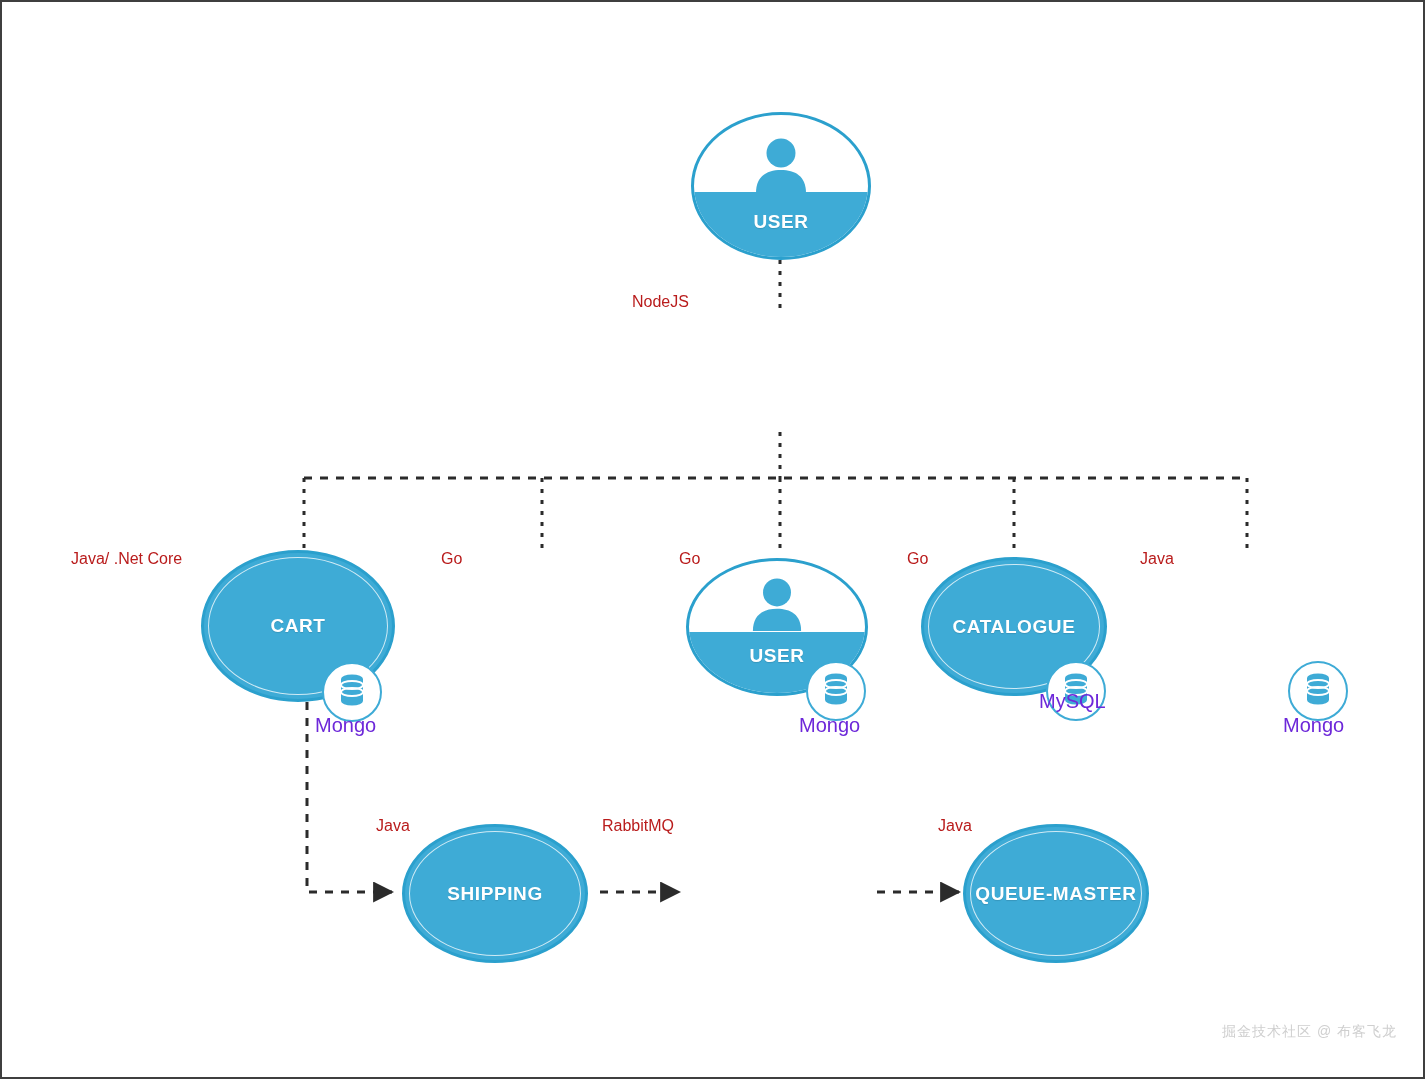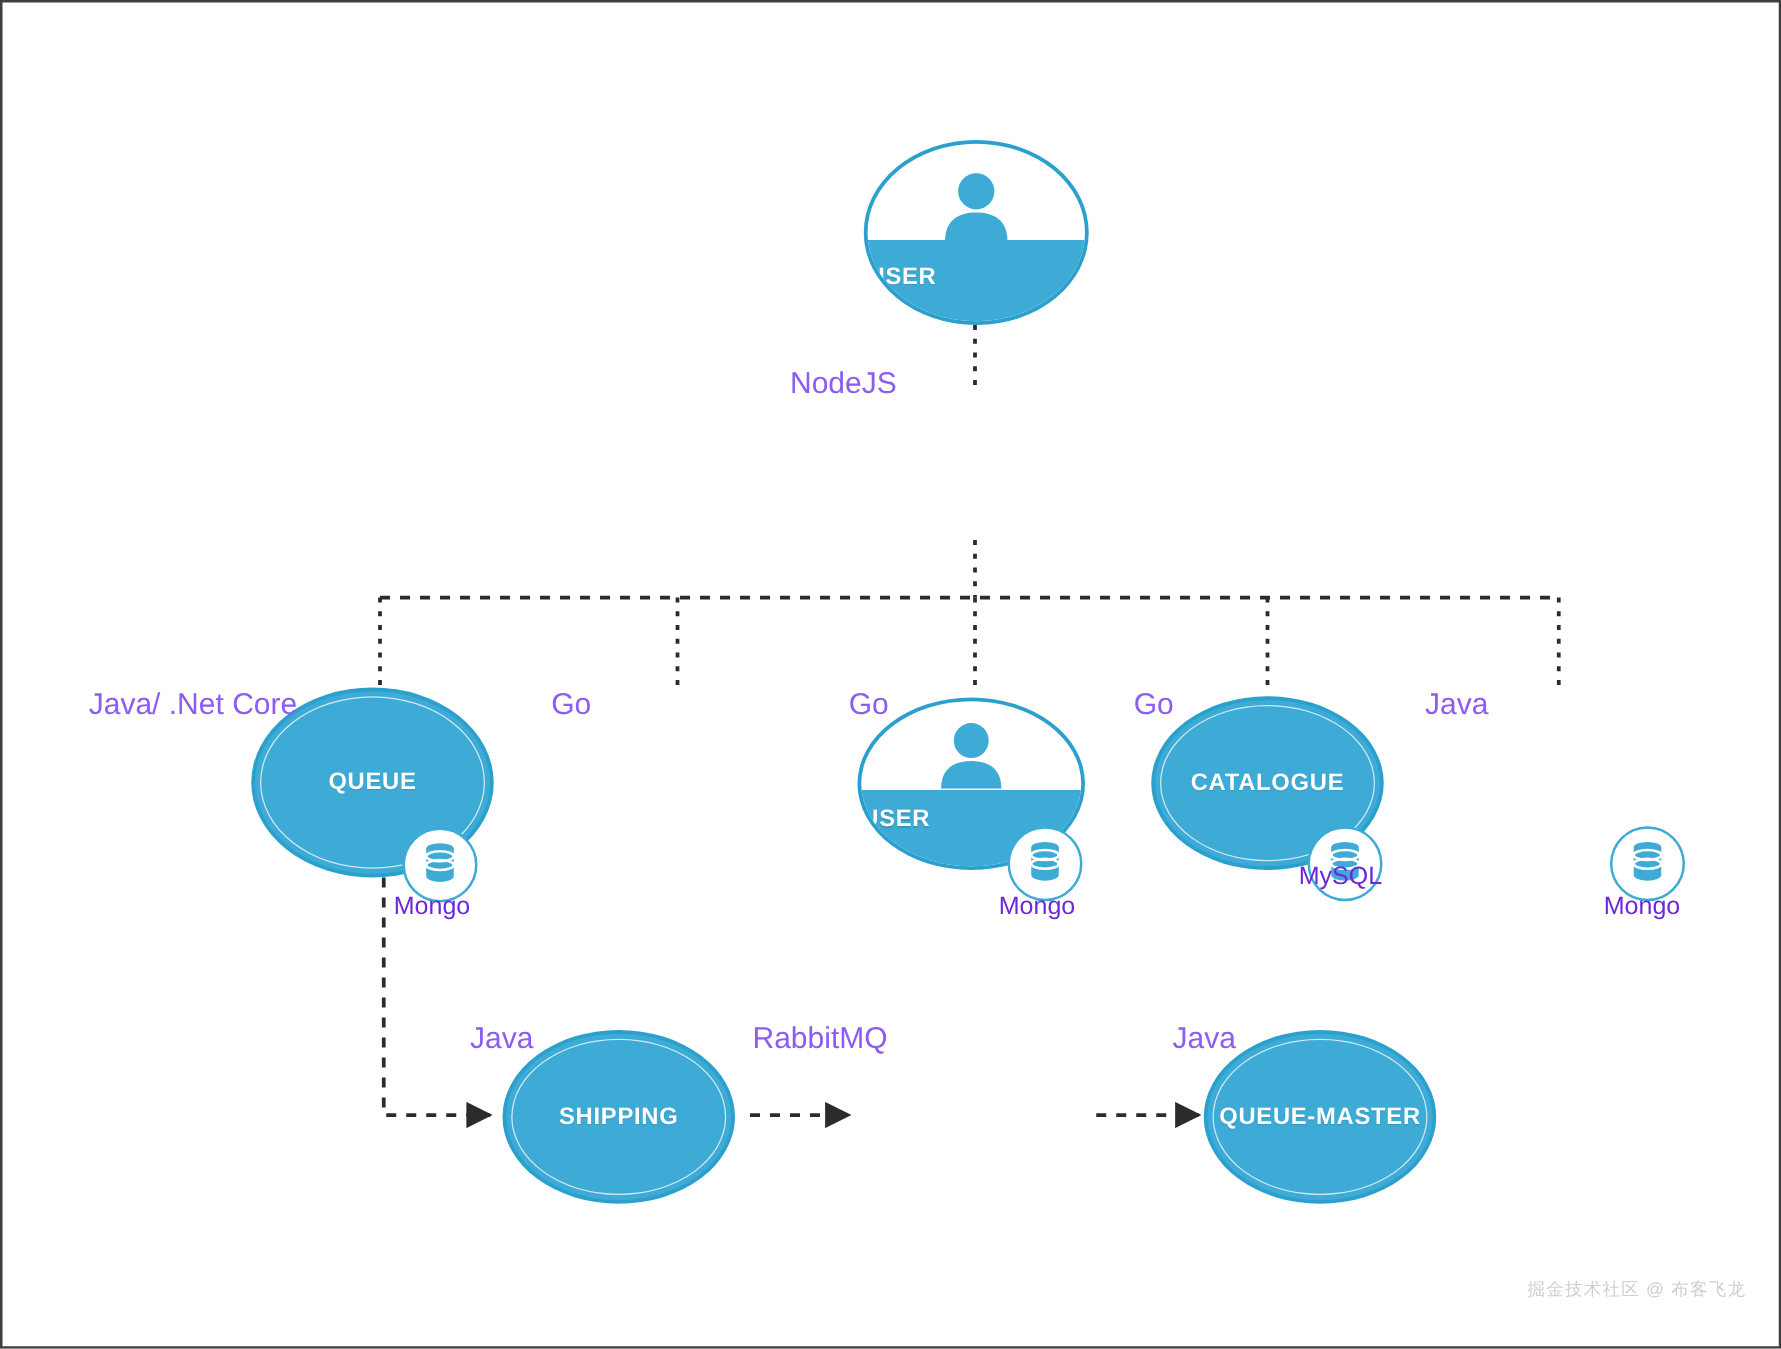--- a/index.html
+++ b/index.html
@@ -49,21 +49,21 @@
     border: 1.5px solid rgba(255,255,255,.75);
     pointer-events: none;
   }
   .node .label {
     position: relative;
     z-index: 3;
     color: #ffffff;
     font-weight: bold;
     font-size: 19px;
     letter-spacing: .6px;
-    text-align: left;
+    text-align: center;
     white-space: nowrap;
     text-shadow: 0 1px 1px rgba(0,0,0,.12);
   }
 
   
   .node.user {
     background: #ffffff;
   }
   .node.user .split {
     position: absolute;
@@ -105,22 +105,22 @@
     position: absolute;
     font-size: 20px;
     color: #6d28d9;
     white-space: nowrap;
     z-index: 6;
   }
 
   
   .tech-label {
     position: absolute;
-    font-size: 24px;
-    color: #8b5cf6;
+    font-size: 16px;
+    color: #b91c1c;
     white-space: nowrap;
     z-index: 5;
   }
 
   
   #watermark {
     position: absolute;
     right: 26px;
     bottom: 36px;
     font-size: 14px;
@@ -169,21 +169,21 @@
         <circle cx="29" cy="16" r="14.5" fill="#3eabd6"></circle>
         <path d="M4 56 C4 39 15 33 29 33 C43 33 54 39 54 56 Z" fill="#3eabd6"></path>
       </svg>
     </span>
     <span class="label" style="bottom:24px;">USER</span>
   </div>
 
   <div class="tech-label" style="left:630px; top:291px;">NodeJS</div>
 
   <div class="node" style="left:199px; top:548px; width:194px; height:152px;">
-    <span class="label">QUEUE</span>
+    <span class="label">CART</span>
   </div>
   <div class="tech-label" style="left:69px; top:548px;">Java/ .Net Core</div>
   <div class="db-badge" style="left:320px; top:660px;">
     <span>
       <svg width="28" height="32" viewBox="0 0 28 32">
         <ellipse cx="14" cy="5" rx="11" ry="4.5" fill="#3eabd6"></ellipse>
         <path d="M3 5 L3 27 A11 4.5 0 0 0 25 27 L25 5 Z" fill="#3eabd6"></path>
         <ellipse cx="14" cy="11" rx="11" ry="4" fill="none" stroke="#ffffff" stroke-width="2"></ellipse>
         <ellipse cx="14" cy="18" rx="11" ry="4" fill="none" stroke="#ffffff" stroke-width="2"></ellipse>
       </svg>

